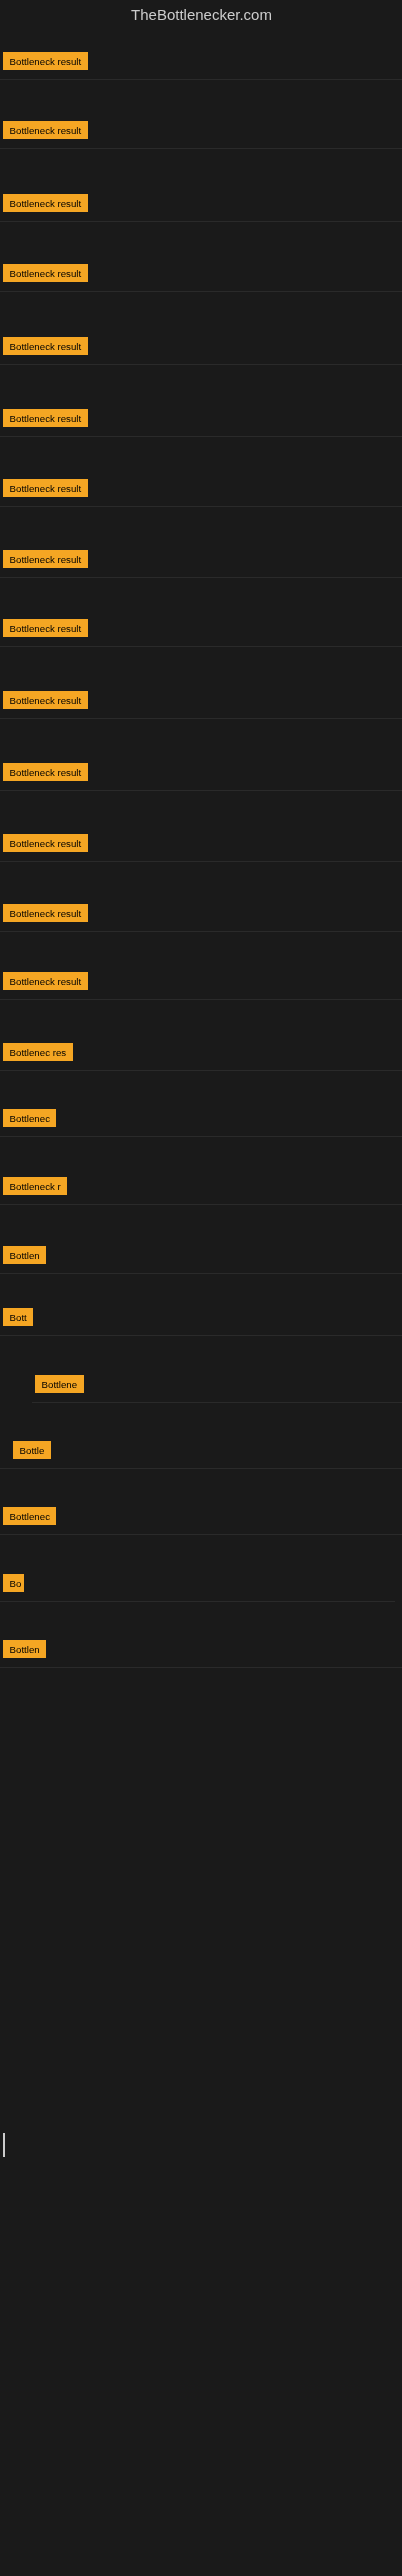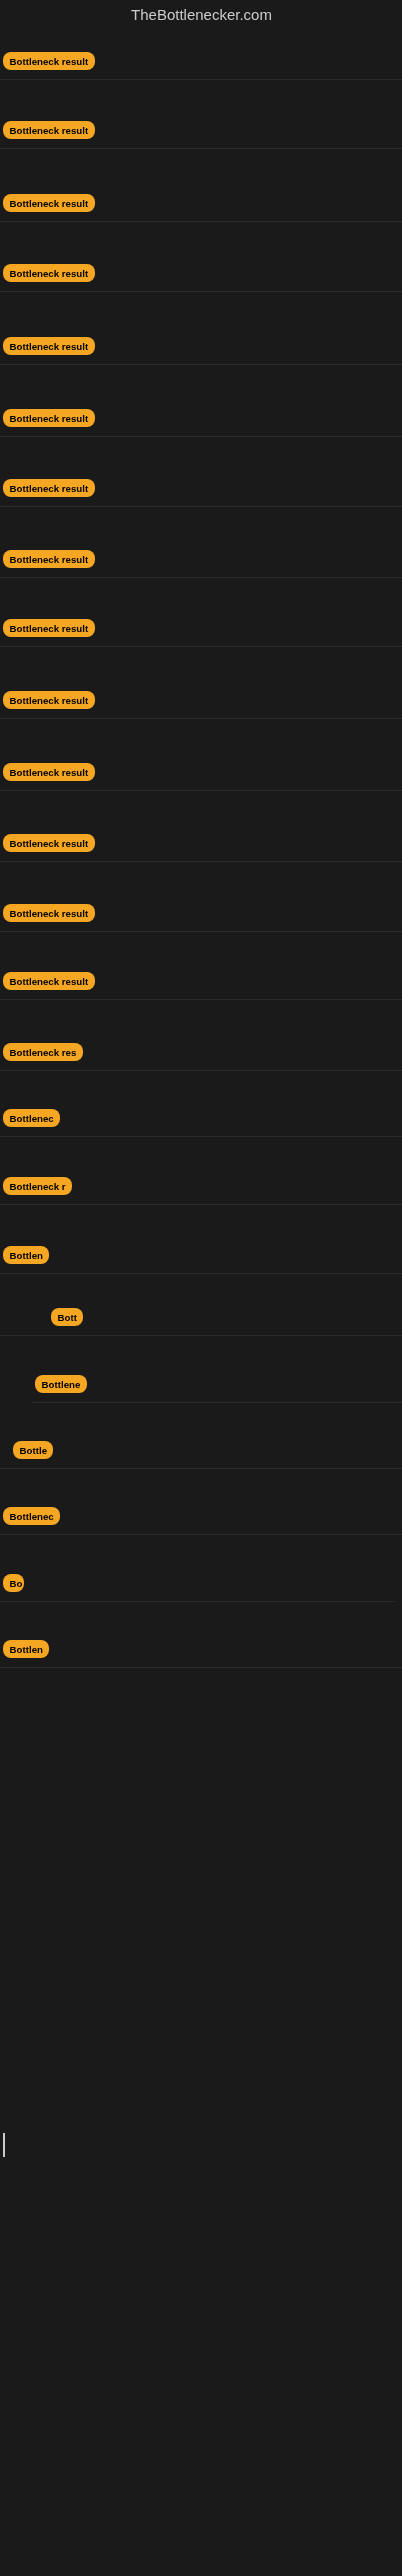--- a/index.html
+++ b/index.html
@@ -21,23 +21,23 @@
       color: #cccccc;
       font-size: 15px;
       padding: 6.4px 0 8px 0;
     }
 
     .bottleneck-badge {
       display: inline-block;
       background-color: #f5a623;
       color: #000000;
       font-size: 9.7px;
-      font-weight: bold;
+      font-weight: normal;
       padding: 3.2px 6.4px;
-      border-radius: 8px;
+      border-radius: 0;
       white-space: nowrap;
       overflow: hidden;
     }
 
     .result-row {
       padding: 6.4px 3.2px;
       border-bottom: 0.8px solid #2a2a2a;
     }
 
     .cursor-line {
@@ -63,25 +63,25 @@
     <div class="result-row" style="position: absolute; top: 331px; left: 0px; width: 403px;"><div class="bottleneck-badge" style="max-width: 105px;">Bottleneck result</div></div>
     <div class="result-row" style="position: absolute; top: 403px; left: 0px; width: 403px;"><div class="bottleneck-badge" style="max-width: 105px;">Bottleneck result</div></div>
     <div class="result-row" style="position: absolute; top: 473px; left: 0px; width: 403px;"><div class="bottleneck-badge" style="max-width: 106px;">Bottleneck result</div></div>
     <div class="result-row" style="position: absolute; top: 544px; left: 0px; width: 403px;"><div class="bottleneck-badge" style="max-width: 105px;">Bottleneck result</div></div>
     <div class="result-row" style="position: absolute; top: 613px; left: 0px; width: 403px;"><div class="bottleneck-badge" style="max-width: 105px;">Bottleneck result</div></div>
     <div class="result-row" style="position: absolute; top: 685px; left: 0px; width: 403px;"><div class="bottleneck-badge" style="max-width: 105px;">Bottleneck result</div></div>
     <div class="result-row" style="position: absolute; top: 757px; left: 0px; width: 403px;"><div class="bottleneck-badge" style="max-width: 106px;">Bottleneck result</div></div>
     <div class="result-row" style="position: absolute; top: 828px; left: 0px; width: 403px;"><div class="bottleneck-badge" style="max-width: 105px;">Bottleneck result</div></div>
     <div class="result-row" style="position: absolute; top: 898px; left: 0px; width: 403px;"><div class="bottleneck-badge" style="max-width: 105px;">Bottleneck result</div></div>
     <div class="result-row" style="position: absolute; top: 966px; left: 0px; width: 403px;"><div class="bottleneck-badge" style="max-width: 105px;">Bottleneck result</div></div>
-    <div class="result-row" style="position: absolute; top: 1037px; left: 0px; width: 403px;"><div class="bottleneck-badge" style="max-width: 89px;">Bottleneck res</div></div>
+    <div class="result-row" style="position: absolute; top: 1037px; left: 0px; width: 403px;"><div class="bottleneck-badge" style="max-width: 89px;">Bottlenec res</div></div>
     <div class="result-row" style="position: absolute; top: 1103px; left: 0px; width: 403px;"><div class="bottleneck-badge" style="max-width: 61px;">Bottlenec</div></div>
     <div class="result-row" style="position: absolute; top: 1171px; left: 0px; width: 403px;"><div class="bottleneck-badge" style="max-width: 72px; text-align: center;">Bottleneck r</div></div>
     <div class="result-row" style="position: absolute; top: 1240px; left: 0px; width: 403px;"><div class="bottleneck-badge" style="max-width: 52px;">Bottlen</div></div>
-    <div class="result-row" style="position: absolute; top: 1302px; left: 0px; width: 403px;"><div class="bottleneck-badge" style="max-width: 34px; margin-left: 48px;">Bott</div></div>
+    <div class="result-row" style="position: absolute; top: 1302px; left: 0px; width: 403px;"><div class="bottleneck-badge" style="max-width: 34px;">Bott</div></div>
     <div class="result-row" style="position: absolute; top: 1369px; left: 0px; width: 403px; margin-left: 32px;"><div class="bottleneck-badge" style="max-width: 55px;">Bottlene</div></div>
     <div class="result-row" style="position: absolute; top: 1435px; left: 0px; width: 403px;"><div class="bottleneck-badge" style="max-width: 44px; margin-left: 10px;">Bottle</div></div>
     <div class="result-row" style="position: absolute; top: 1501px; left: 0px; width: 403px;"><div class="bottleneck-badge" style="max-width: 61px;">Bottlenec</div></div>
     <div class="result-row" style="position: absolute; top: 1568px; left: 0px; width: 395px;"><div class="bottleneck-badge" style="max-width: 21px;">Bo</div></div>
     <div class="result-row" style="position: absolute; top: 1634px; left: 0px; width: 403px;"><div class="bottleneck-badge" style="max-width: 52px;">Bottlen</div></div>
   </div>
 
 <div class="cursor-line" id="cursor-line" style="top: 2133px;"></div>
 
 

